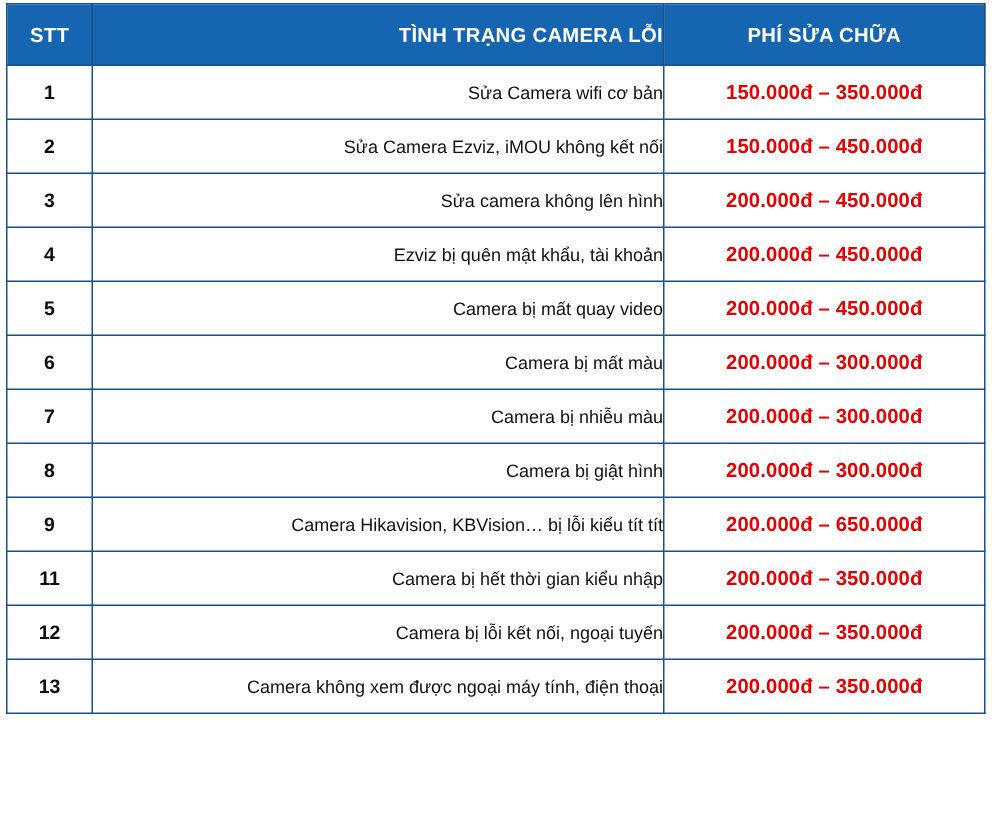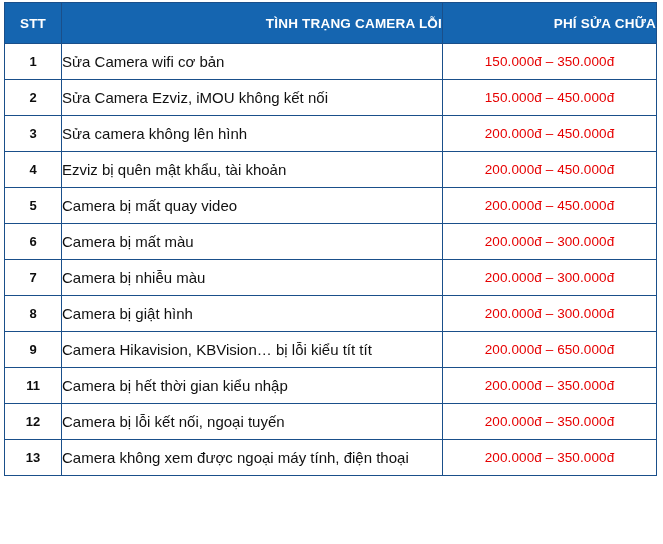--- a/index.html
+++ b/index.html
@@ -32,39 +32,39 @@
     background: #1565b0;
     color: #ffffff;
     font-size: 13.5px;
     font-weight: bold;
     letter-spacing: 0.2px;
     height: 40px;
     text-transform: uppercase;
   }
   th.col-stt { width: 56px; text-align: center; }
   th.col-desc { width: 380px; text-align: right; padding-left: 12px; }
-  th.col-price { width: 213px; text-align: right; padding-left: 16px; }
+  th.col-price { width: 213px; text-align: center; padding-left: 16px; }
 
   tbody tr { height: 36px; }
   td.cell-stt {
     text-align: center;
     font-size: 13px;
     font-weight: bold;
     color: #0d0d0d;
   }
   td.cell-desc {
-    text-align: left;
+    text-align: right;
     padding-left: 12px;
-    font-size: 15px;
+    font-size: 12px;
     color: #111111;
   }
   td.cell-price {
     text-align: center;
     font-size: 13.5px;
-    font-weight: normal;
+    font-weight: bold;
     color: #e60000;
     letter-spacing: 0.1px;
   }
 </style>
 </head>
 <body>
 
 <div class="table-wrap">
   <table class="price-table">
     <thead>

